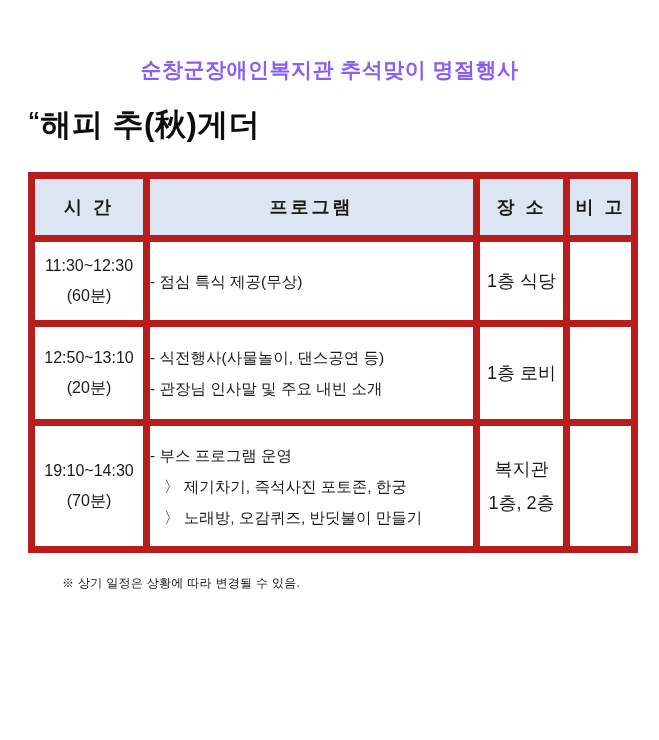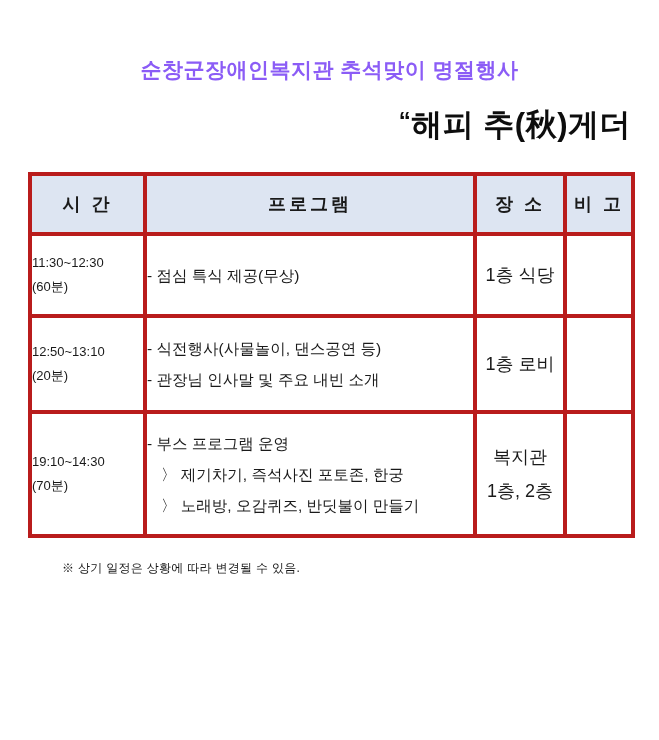--- a/index.html
+++ b/index.html
@@ -24,21 +24,21 @@
   }
   .subtitle {
     text-align: center;
     font-size: 21px;
     font-weight: 700;
     letter-spacing: 0.5px;
     margin-top: 56px;
     color: #8b5cf6;
   }
   .maintitle {
-    text-align: right;
+    text-align: left;
     font-size: 31px;
     font-weight: 700;
     letter-spacing: 0.5px;
     margin-top: 20px;
     color: #0d0d0d;
   }
   .maintitle .quote {
     font-size: 24px;
     vertical-align: 6px;
   }
@@ -50,39 +50,40 @@
     color: #141414;
     letter-spacing: 0.2px;
   }
   table.schedule {
     width: 603px;
     margin: 26px auto 0 auto;
     border-collapse: collapse;
     table-layout: fixed;
   }
   table.schedule th, table.schedule td {
-    border: 4px solid #b91c1c;
+    border: 7px solid #b91c1c;
     padding: 0;
     vertical-align: middle;
   }
   table.schedule thead th {
     background: #dde5f2;
     font-size: 18px;
     font-weight: 700;
     height: 56px;
     text-align: center;
     letter-spacing: 3px;
   }
   .col-time { width: 115px; }
   .col-prog { width: 330px; }
   .col-place { width: 90px; }
   .col-note { width: 68px; }
 
   td.time-cell {
-    font-size: 13px;
+    text-align: center;
+    font-size: 16px;
     line-height: 1.85;
     padding: 6px 2px;
     white-space: nowrap;
   }
   td.prog-cell {
     font-size: 15.5px;
     line-height: 2.0;
     padding: 8px 12px 8px 14px;
   }
   td.place-cell {

